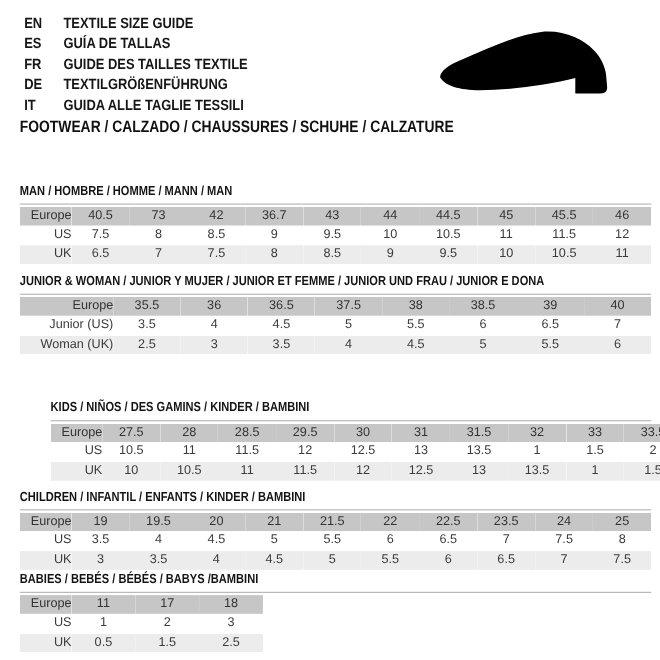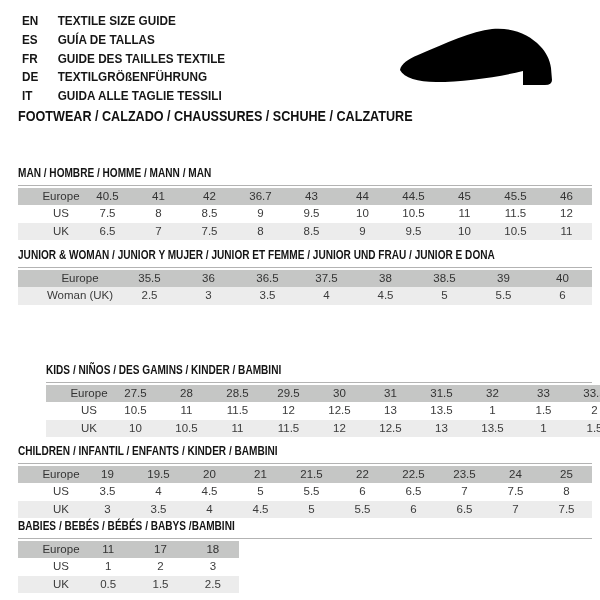--- a/index.html
+++ b/index.html
@@ -18,21 +18,21 @@
   
   .size-section{position:absolute;left:18px;right:8px;}
   .size-section h2{margin:0 0 5px 0;font-size:12px;line-height:14px;font-weight:700;color:#141414;
             transform:scaleX(.84);transform-origin:left center;white-space:nowrap;}
   .table-wrap{border-top:1px solid #b3b3b3;padding-top:2px;}
   table.size-table{border-collapse:collapse;table-layout:fixed;}
   .t10,.t8{width:574px;}
   .t3{width:221px;}
   td{font-size:11.5px;line-height:17.3px;height:17.3px;padding:0;text-align:center;
      color:#3b3b3b;white-space:nowrap;overflow:hidden;}
-  td.row-label{text-align:center;padding-left:22px;}
+  td.row-label{text-align:right;padding-left:5px;}
   .t10 td.row-label,.t3 td.row-label{width:42px;}
   .t8 td.row-label{width:80px;}
   tr.header-row td{background:#c5c6c5;color:#333;}
   tr.alt td{background:#ececec;}
 
   #sec-man{top:166px;}
   #sec-junior{top:248px;}
   #sec-kids{top:363px;margin-left:28px;}
   #sec-children{top:444px;}
   #sec-babies{top:519px;}
@@ -72,21 +72,21 @@
   <div class="category-line">FOOTWEAR / CALZADO / CHAUSSURES / SCHUHE / CALZATURE</div>
 
   <section class="size-section" id="sec-man">
     <h2>MAN / HOMBRE / HOMME / MANN / MAN</h2>
     <div class="table-wrap">
       <table class="size-table t10">
           <tbody>
             <tr class="header-row">
               <td class="row-label">Europe</td>
               <td>40.5</td>
-              <td>41</td>
+              <td>73</td>
               <td>42</td>
               <td>36.7</td>
               <td>43</td>
               <td>44</td>
               <td>44.5</td>
               <td>45</td>
               <td>45.5</td>
               <td>46</td>
             </tr>
             <tr>
@@ -128,20 +128,31 @@
             <tr class="header-row">
               <td class="row-label">Europe</td>
               <td>35.5</td>
               <td>36</td>
               <td>36.5</td>
               <td>37.5</td>
               <td>38</td>
               <td>38.5</td>
               <td>39</td>
               <td>40</td>
+            </tr>
+            <tr>
+              <td class="row-label">Junior (US)</td>
+              <td>3.5</td>
+              <td>4</td>
+              <td>4.5</td>
+              <td>5</td>
+              <td>5.5</td>
+              <td>6</td>
+              <td>6.5</td>
+              <td>7</td>
             </tr>
             <tr class="alt">
               <td class="row-label">Woman (UK)</td>
               <td>2.5</td>
               <td>3</td>
               <td>3.5</td>
               <td>4</td>
               <td>4.5</td>
               <td>5</td>
               <td>5.5</td>

